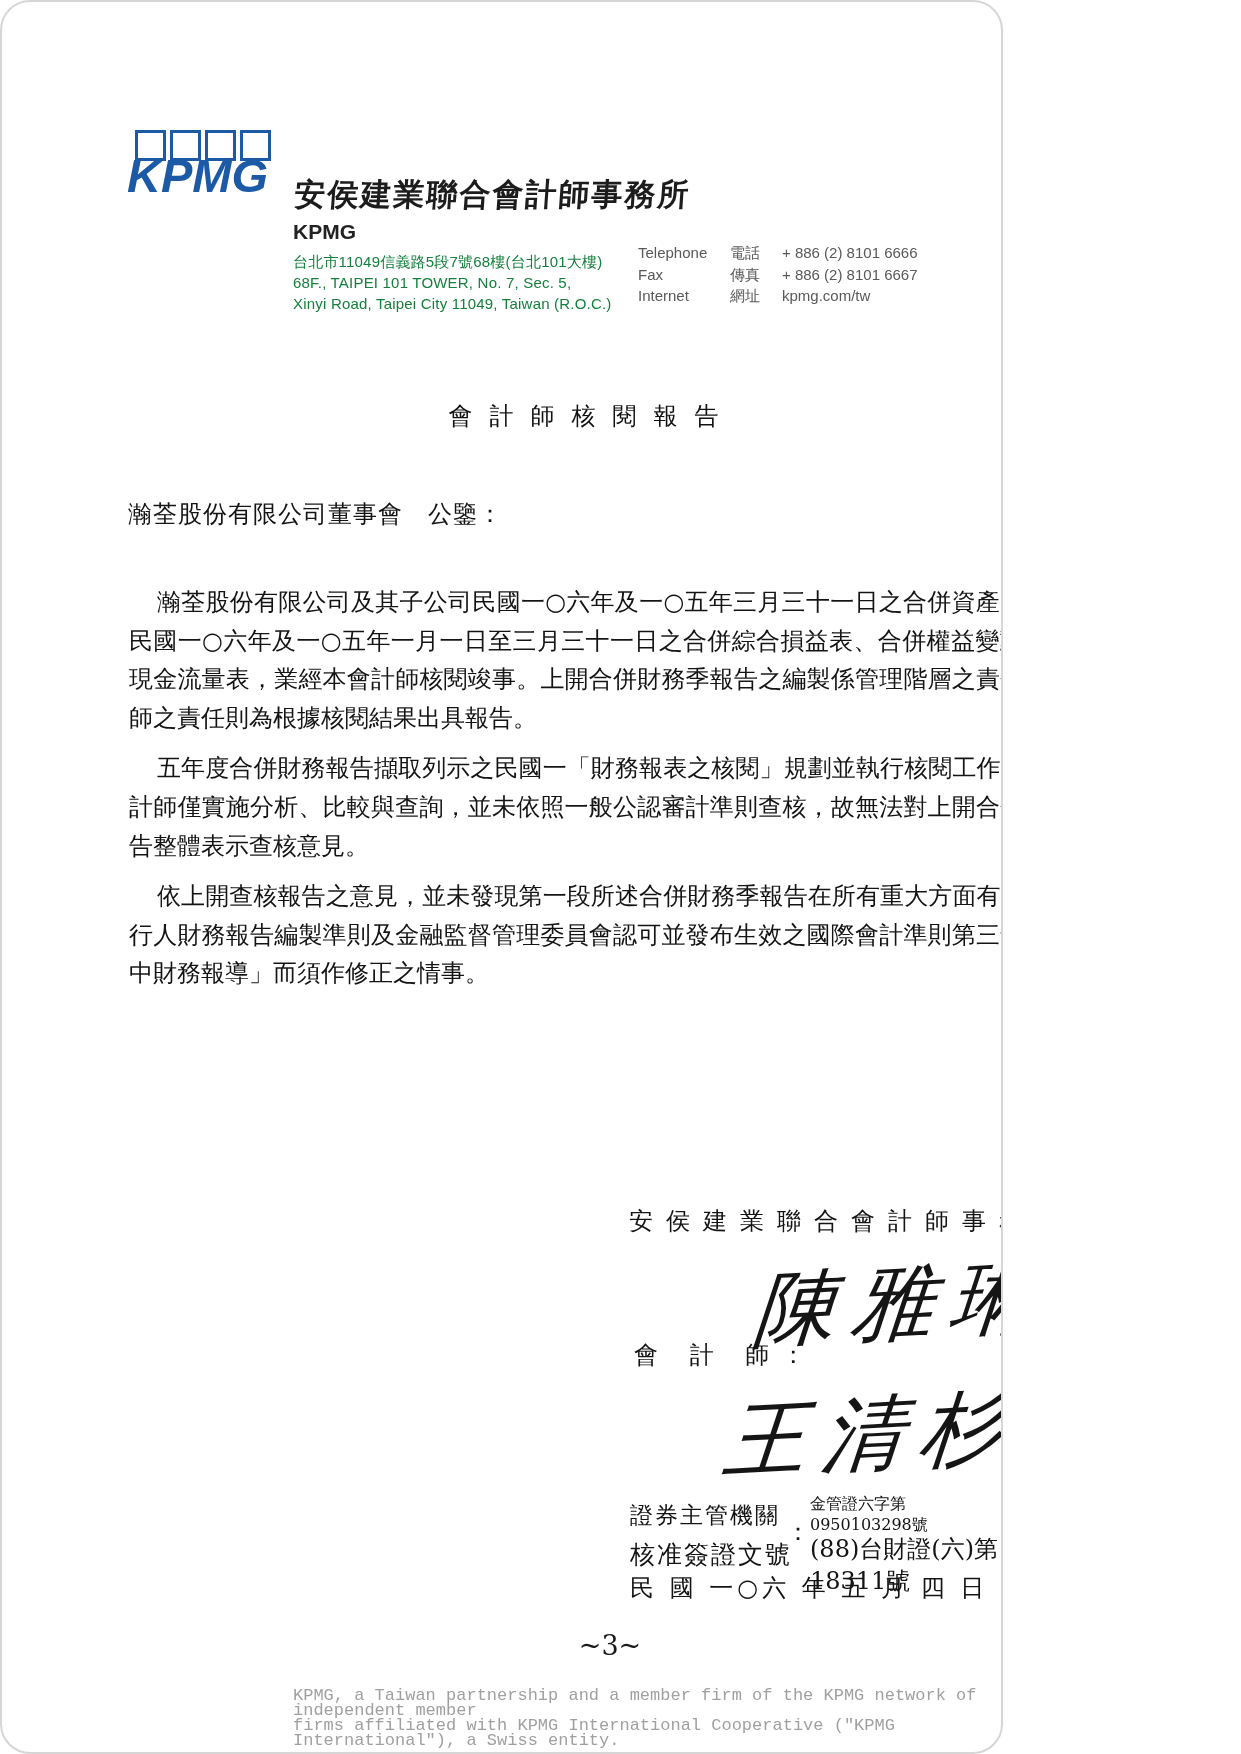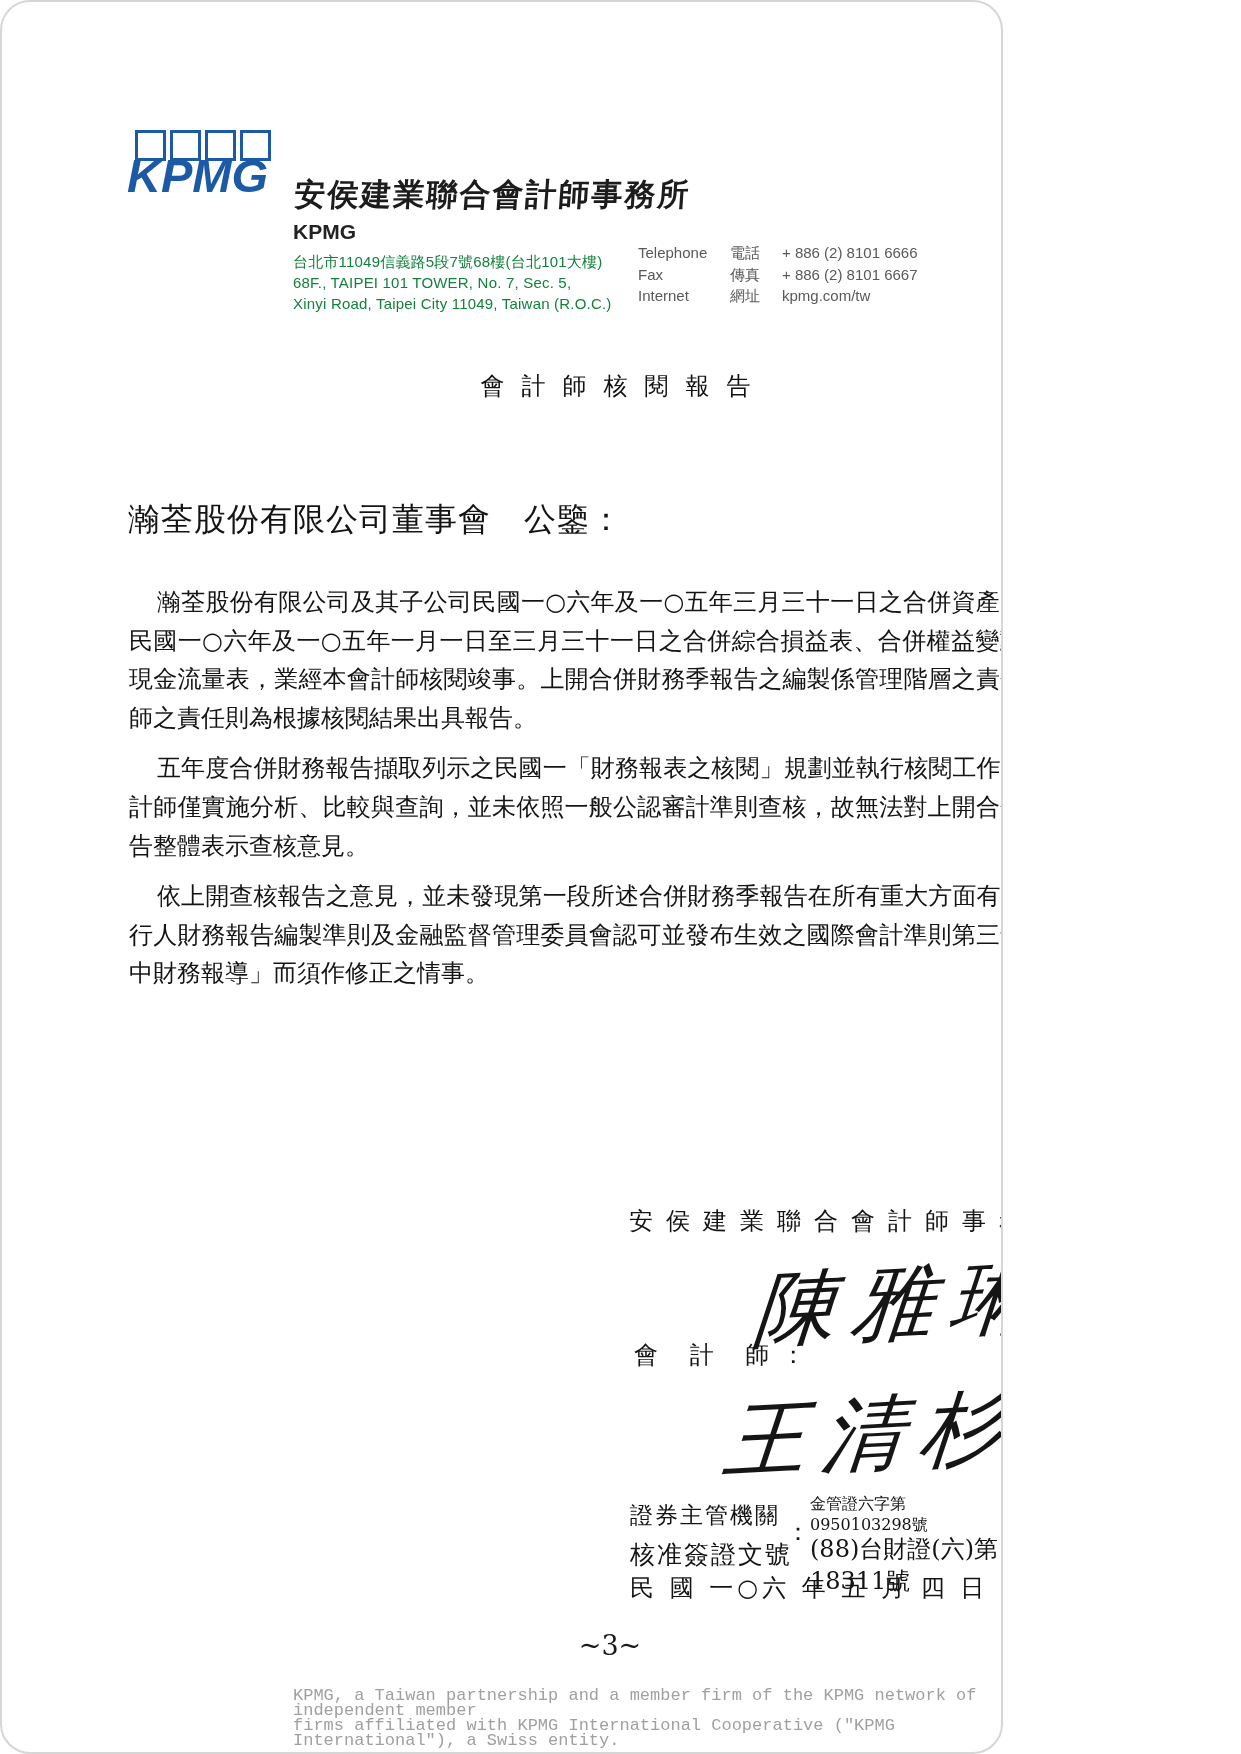--- a/index.html
+++ b/index.html
@@ -32,24 +32,24 @@
   }
   .firm-latin{font-family:"Liberation Sans", sans-serif;font-weight:bold;font-size:21px;color:#222;margin-top:4px;}
   .address{font-family:"Liberation Sans", sans-serif;font-size:15px;line-height:21px;color:#15803d;margin-top:7px;letter-spacing:0.2px;}
   .contacts{
     position:absolute;left:636px;top:240px;
     font-family:"Liberation Sans", sans-serif;font-size:15px;line-height:21.5px;color:#595959;
   }
   .contacts .row{display:grid;grid-template-columns:92px 52px auto;}
   
   .doc-title{
-    position:absolute;left:0;top:368px;width:1180px;
-    text-align:center;font-size:24px;letter-spacing:17px;color:#111;padding-left:32px;
+    position:absolute;left:0;top:398px;width:1180px;
+    text-align:center;font-size:24px;letter-spacing:17px;color:#111;
   }
-  .salutation{position:absolute;left:126px;top:496px;font-size:32px;letter-spacing:1px;}
+  .salutation{position:absolute;left:126px;top:496px;font-size:24px;letter-spacing:1px;}
   .bodytext{
     position:absolute;left:115px;top:569px;width:1016px;
     font-size:24px;line-height:38.6px;text-align:justify;
   }
   .bodytext p{margin:12px;text-indent:28px;}
   
   .sig-firm{position:absolute;left:627px;top:1203px;font-size:24px;letter-spacing:13px;white-space:nowrap;}
   .accountant-label{position:absolute;left:632px;top:1337px;font-size:24px;letter-spacing:12px;white-space:nowrap;}
   .sig{
     position:absolute;font-style:italic;font-weight:normal;

